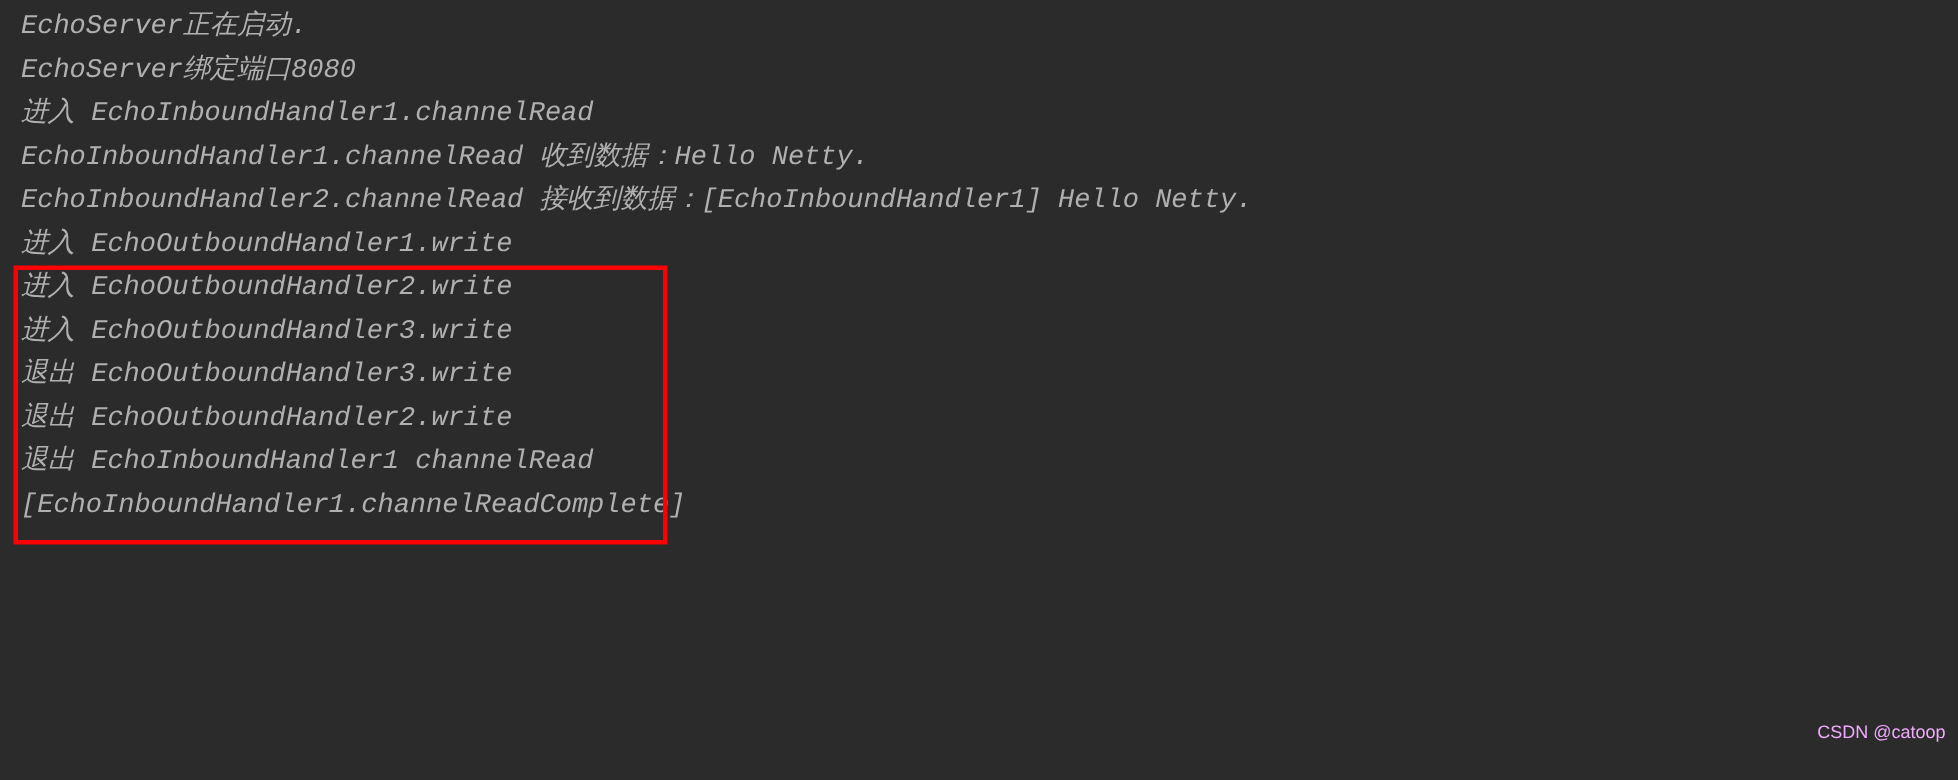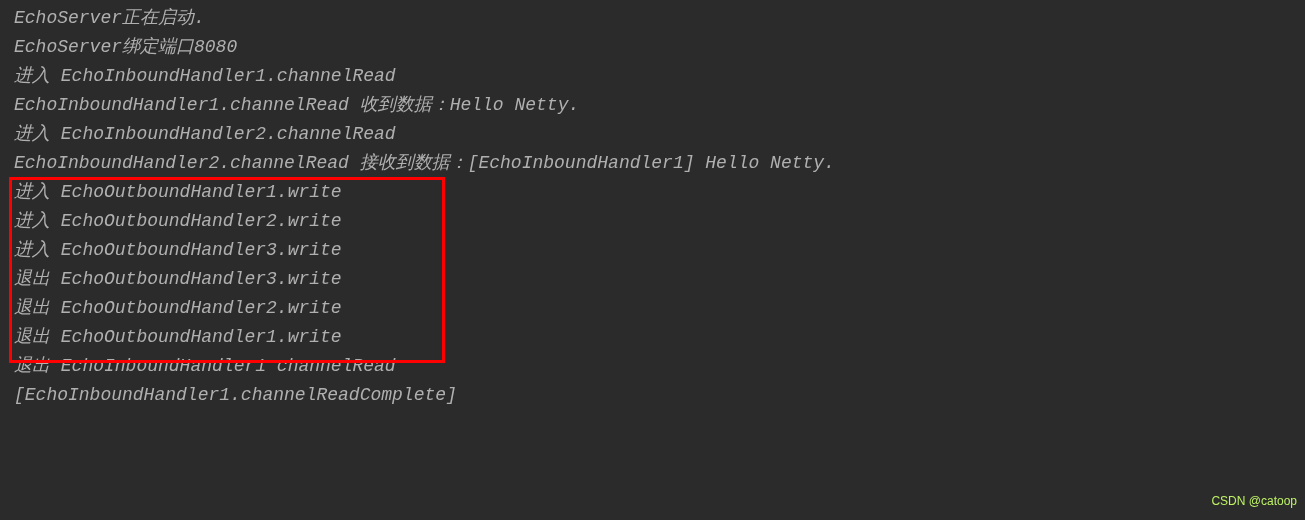--- a/index.html
+++ b/index.html
@@ -24,41 +24,39 @@
       font-style: italic;
     }
     .highlight-box {
       position: absolute;
       border: 3px solid #ff0000;
       pointer-events: none;
     }
     .watermark {
       position: absolute;
       right: 8px;
-      bottom: 4px;
+      bottom: 17px;
       font-size: 12px;
-      color: #bef264;
+      color: #f0abfc;
       font-family: Arial, sans-serif;
     }
   </style>
 </head>
 <body>
 
 <div>
   <div class="console-line">EchoServer正在启动.</div>
   <div class="console-line">EchoServer绑定端口8080</div>
   <div class="console-line">进入 EchoInboundHandler1.channelRead</div>
   <div class="console-line">EchoInboundHandler1.channelRead 收到数据：Hello Netty.</div>
-  <div class="console-line">进入 EchoInboundHandler2.channelRead</div>
   <div class="console-line">EchoInboundHandler2.channelRead 接收到数据：[EchoInboundHandler1] Hello Netty.</div>
   <div class="console-line">进入 EchoOutboundHandler1.write</div>
   <div class="console-line">进入 EchoOutboundHandler2.write</div>
   <div class="console-line">进入 EchoOutboundHandler3.write</div>
   <div class="console-line">退出 EchoOutboundHandler3.write</div>
   <div class="console-line">退出 EchoOutboundHandler2.write</div>
-  <div class="console-line">退出 EchoOutboundHandler1.write</div>
   <div class="console-line">退出 EchoInboundHandler1 channelRead</div>
   <div class="console-line">[EchoInboundHandler1.channelReadComplete]</div>
 </div>
 
 <div class="highlight-box" style="top:177px;left:9px;width:436px;height:186px;"></div>
 
 <div class="watermark">CSDN @catoop</div>
 
 </body></html>

